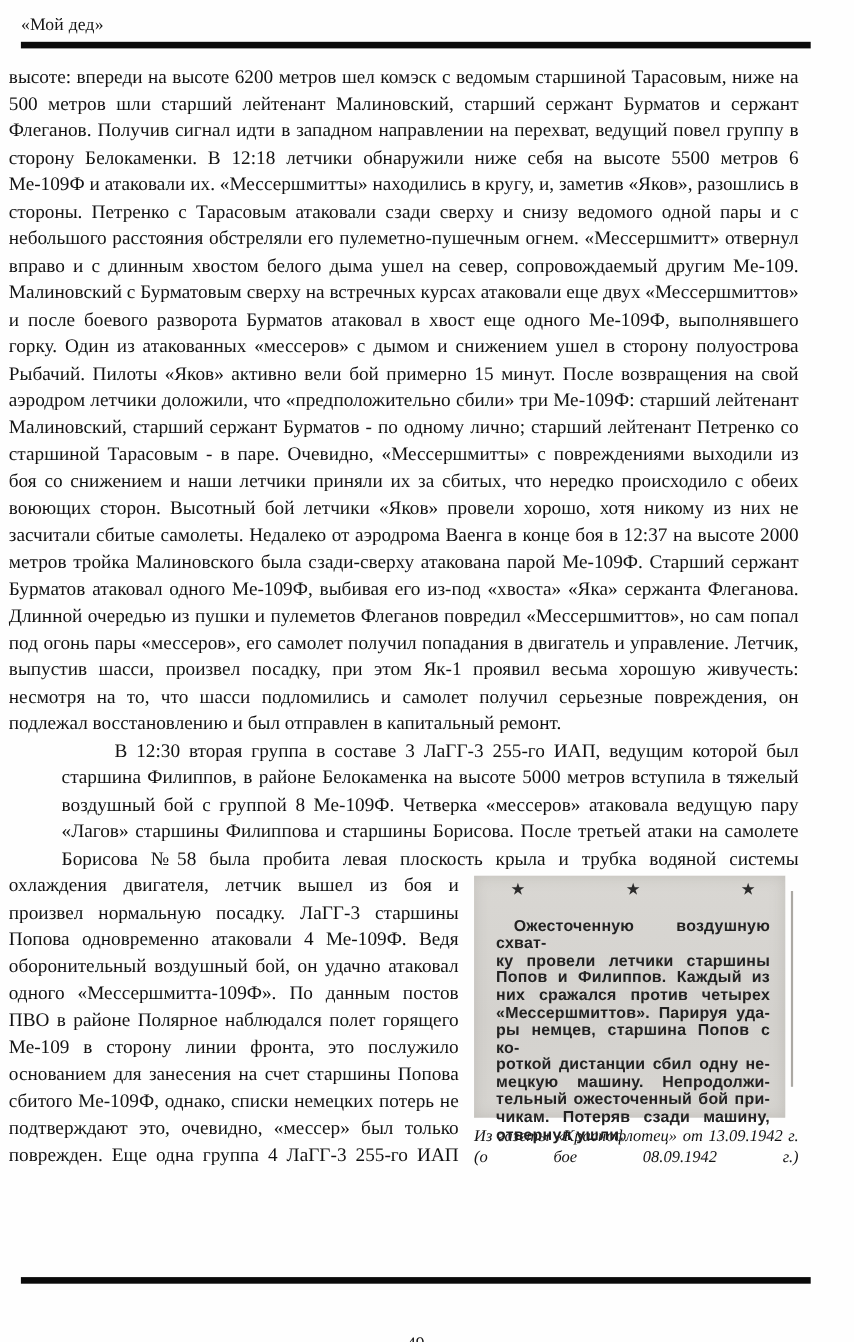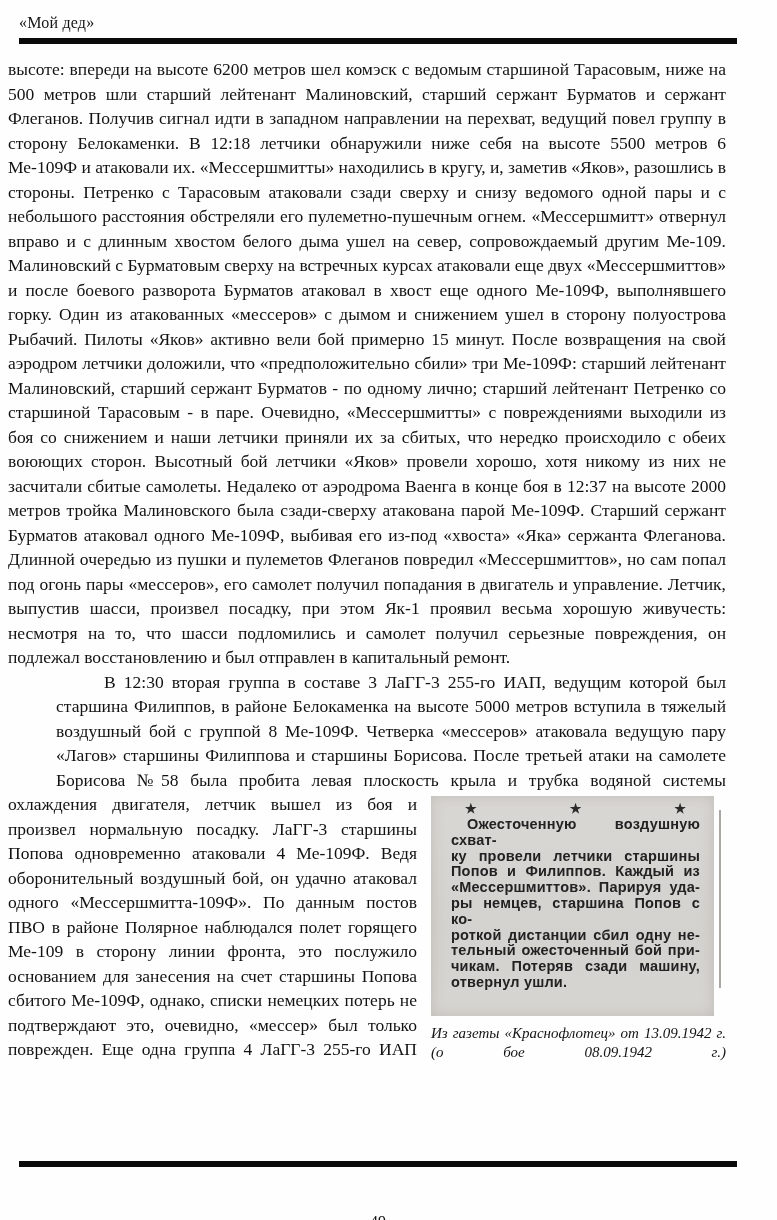--- a/index.html
+++ b/index.html
@@ -60,21 +60,21 @@
     color: #222222;
   }
   .stars {
     text-align: center;
     font-size: 13px;
     letter-spacing: 14px;
     padding-left: 14px;
     line-height: 16px;
     color: #2b2b2b;
   }
-  .clip-lines { margin-top: 0; }
+  .clip-lines { margin-top: 18px; }
   .clip-lines .clip-line {
     font-size: 14.5px;
     line-height: 15.8px;
     text-align: justify;
     text-align-last: justify;
     letter-spacing: 0.2px;
   }
   .clip-lines .clip-line:first-child { text-indent: 16px; }
   .clip-lines .clip-line:last-child { text-align-last: left; }
   .clip-rule {
@@ -128,23 +128,25 @@
 
     <div class="para force-justify">
 
       <figure class="clip-figure">
         <div class="clipping">
           <div class="stars">★ ★ ★</div>
           <div class="clip-lines">
               <div class="clip-line">Ожесточенную воздушную схват-</div>
               <div class="clip-line">ку провели летчики старшины</div>
               <div class="clip-line">Попов и Филиппов. Каждый из</div>
+              <div class="clip-line">них сражался против четырех</div>
               <div class="clip-line">«Мессершмиттов». Парируя уда-</div>
               <div class="clip-line">ры немцев, старшина Попов с ко-</div>
               <div class="clip-line">роткой дистанции сбил одну не-</div>
+              <div class="clip-line">мецкую машину. Непродолжи-</div>
               <div class="clip-line">тельный ожесточенный бой при-</div>
               <div class="clip-line">чикам. Потеряв сзади машину,</div>
               <div class="clip-line">отвернул ушли.</div>
             </div>
           <div class="clip-rule"></div>
         </div>
         <figcaption class="clip-caption">
           <div>Из газеты «Краснофлотец» от 13.09.1942 г.</div>
           <div>(о бое 08.09.1942 г.)</div>
         </figcaption>

